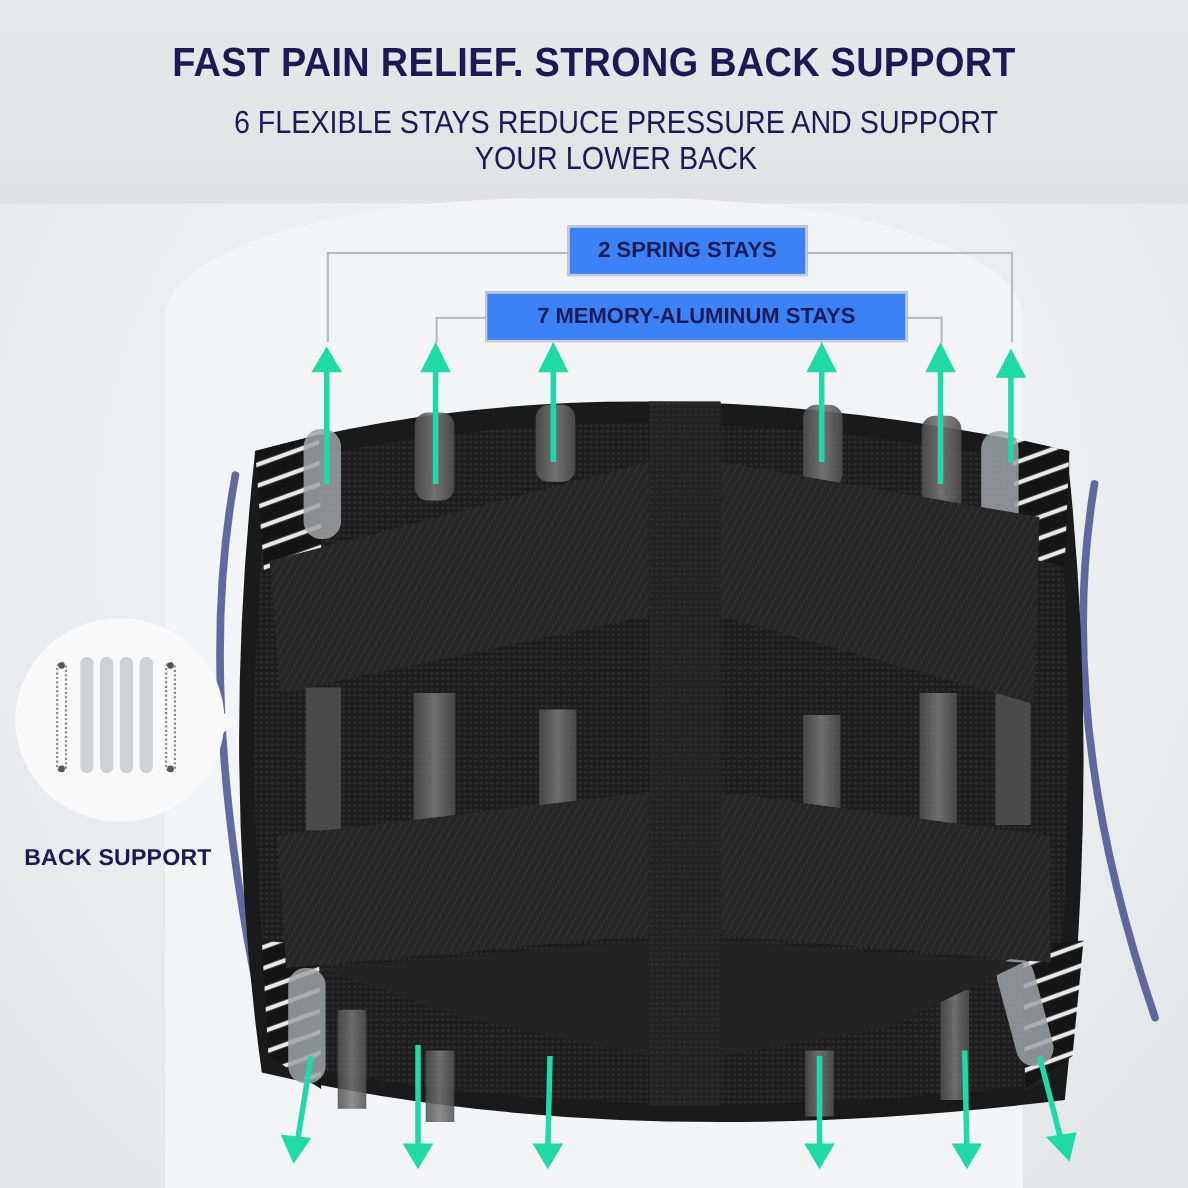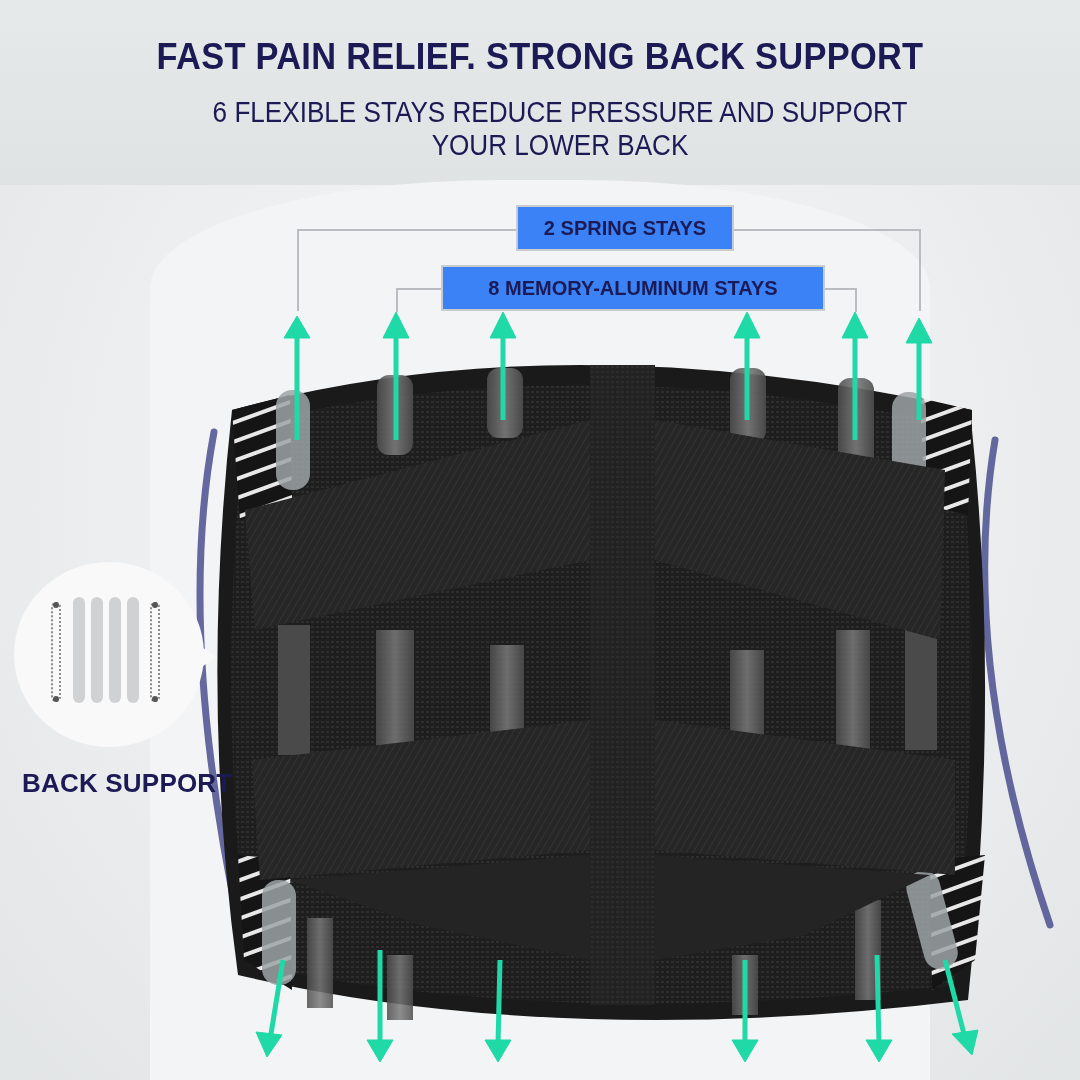--- a/index.html
+++ b/index.html
@@ -42,21 +42,21 @@
   .bubble {
     position:absolute; left:14px; top:562px; width:190px; height:185px;
     background:#f9f9fa; border-radius:50%;
   }
   .bubble-tail {
     position:absolute; left:196px; top:643px; width:0; height:0;
     border-top:14px solid transparent; border-bottom:14px solid transparent;
     border-left:20px solid #f9f9fa;
   }
   .back-support-label {
-    position:absolute; left:22px; top:768px; font-weight:700; font-size:26px;
+    position:absolute; left:22px; top:768px; font-weight:700; font-size:21px;
     color:#1b1a55; letter-spacing:0.2px;
   }
 </style>
 </head>
 <body>
 
 <div class="header-band"></div>
 <div class="torso"></div>
 
 <div class="title">FAST PAIN RELIEF. STRONG BACK SUPPORT</div>
@@ -64,21 +64,21 @@
 
 <div class="lead" style="left:297px;top:229px;width:220px;height:80px;border-top-width:2px;border-left-width:2px;"></div>
 <div class="lead" style="left:733px;top:229px;width:186px;height:80px;border-top-width:2px;border-right-width:2px;"></div>
 <div class="lead" style="left:396px;top:288px;width:46px;height:22px;border-top-width:2px;border-left-width:2px;"></div>
 <div class="lead" style="left:822px;top:288px;width:33px;height:22px;border-top-width:2px;border-right-width:2px;"></div>
 
 <div class="label-box" style="left:516px;top:205px;width:214px;height:42px;">
   <span>2 SPRING STAYS</span>
 </div>
 <div class="label-box" style="left:441px;top:265px;width:380px;height:42px;">
-  <span>8 MEMORY-ALUMINUM STAYS</span>
+  <span>7 MEMORY-ALUMINUM STAYS</span>
 </div>
 
 <svg class="contour" width="1080" height="1080" style="left:0;top:0;">
   <path d="M214,432 C190,560 195,720 240,930" stroke="#4a4f8e" stroke-width="7" fill="none" stroke-linecap="round" opacity="0.85"></path>
   <path d="M995,440 C975,560 980,720 1050,925" stroke="#4a4f8e" stroke-width="7" fill="none" stroke-linecap="round" opacity="0.85"></path>
 </svg>
 
 <svg class="belt-svg" width="1080" height="1080">
   <defs>
     <pattern id="weave" width="6" height="6" patternUnits="userSpaceOnUse" patternTransform="rotate(30)">

